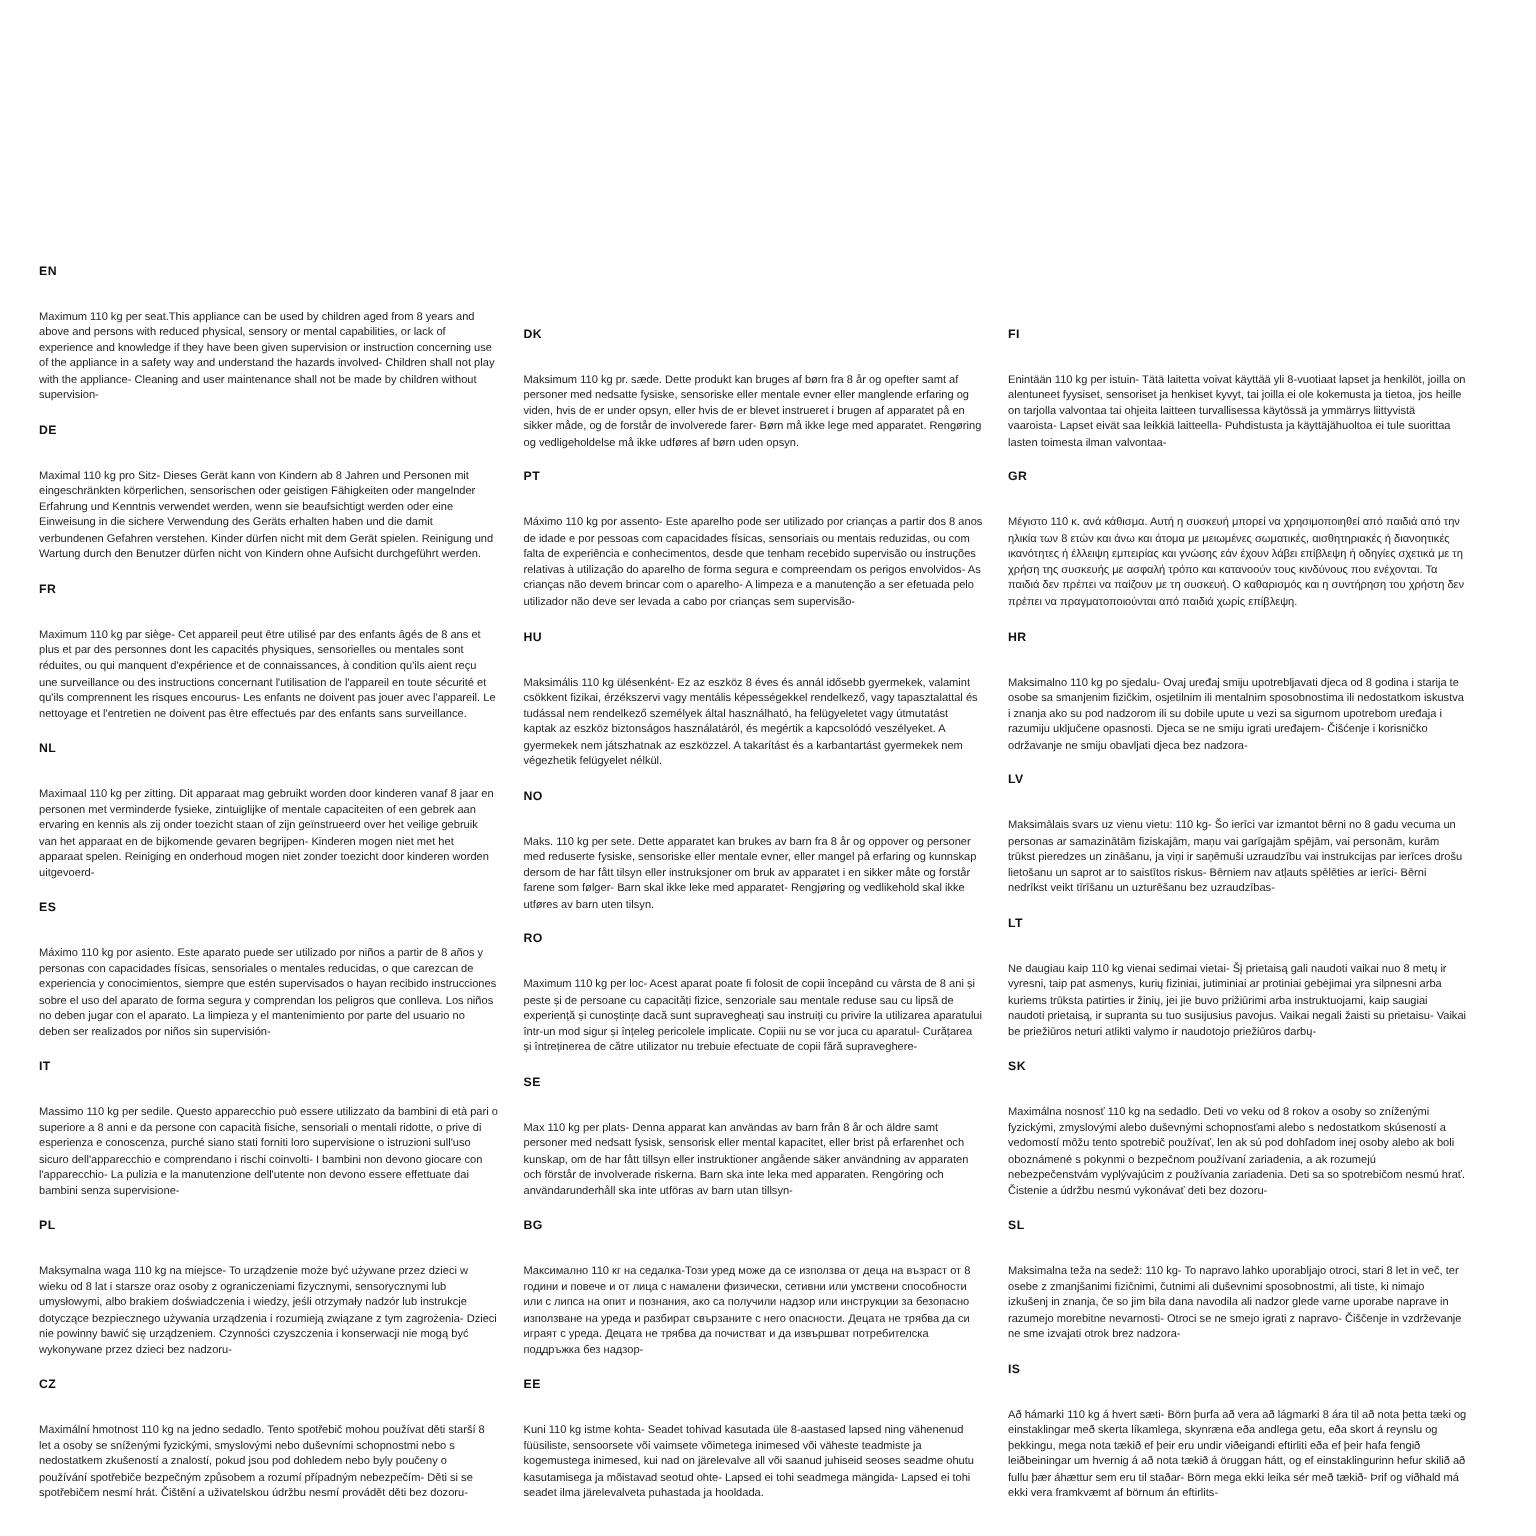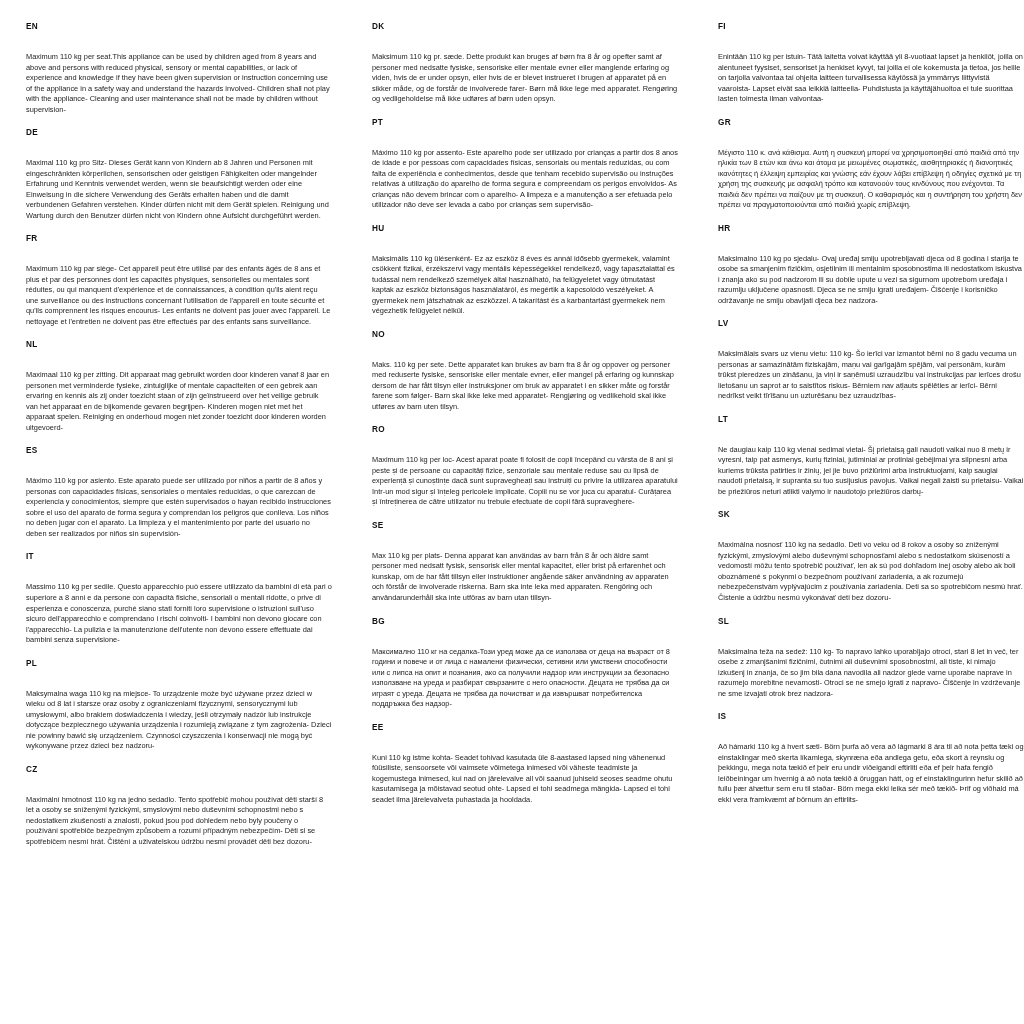--- a/index.html
+++ b/index.html
@@ -17,22 +17,22 @@
   .page {
     width: 1024px;
     height: 1024px;
     box-sizing: border-box;
     padding: 22px 26px 10px 26px;
     position: relative;
   }
   .columns {
     display: flex;
     flex-direction: row;
-    gap: 40px;
-    align-items: flex-start;
+    gap: 17px;
+    align-items: flex-end;
     height: 100%;
   }
   .col {
     width: 306px;
     flex: 0 0 306px;
   }
   .entry {
     margin-bottom: 13px;
   }
   .lang-code {

